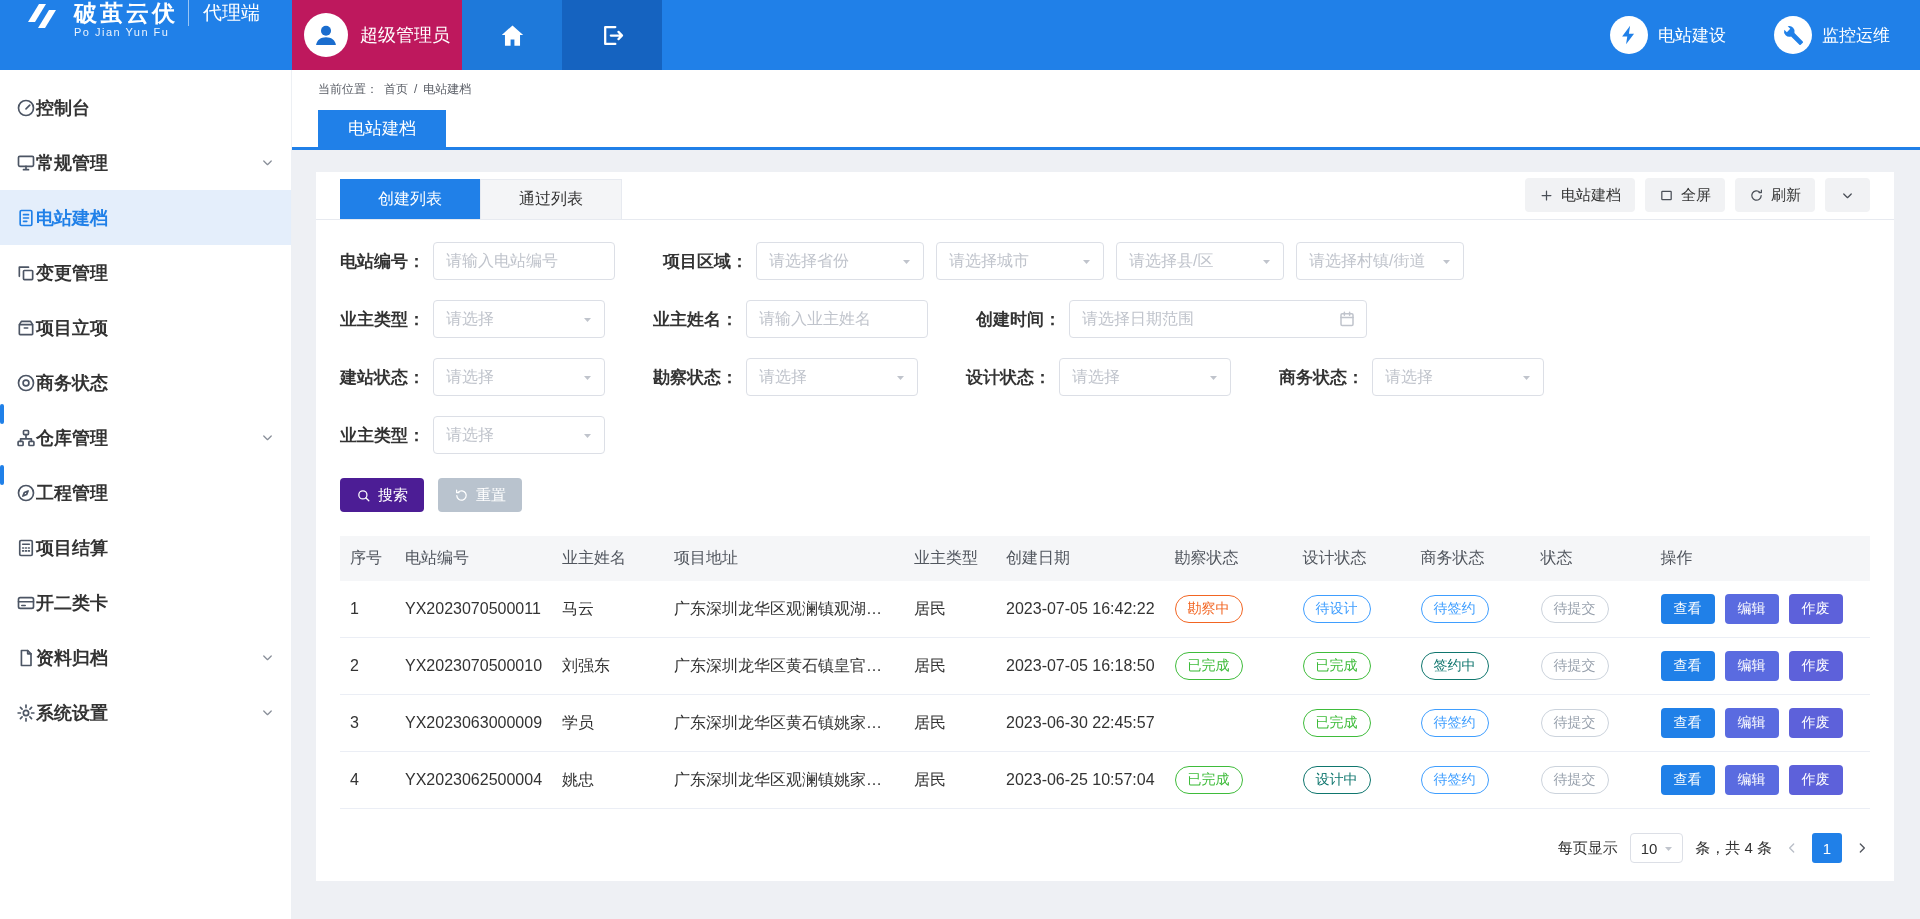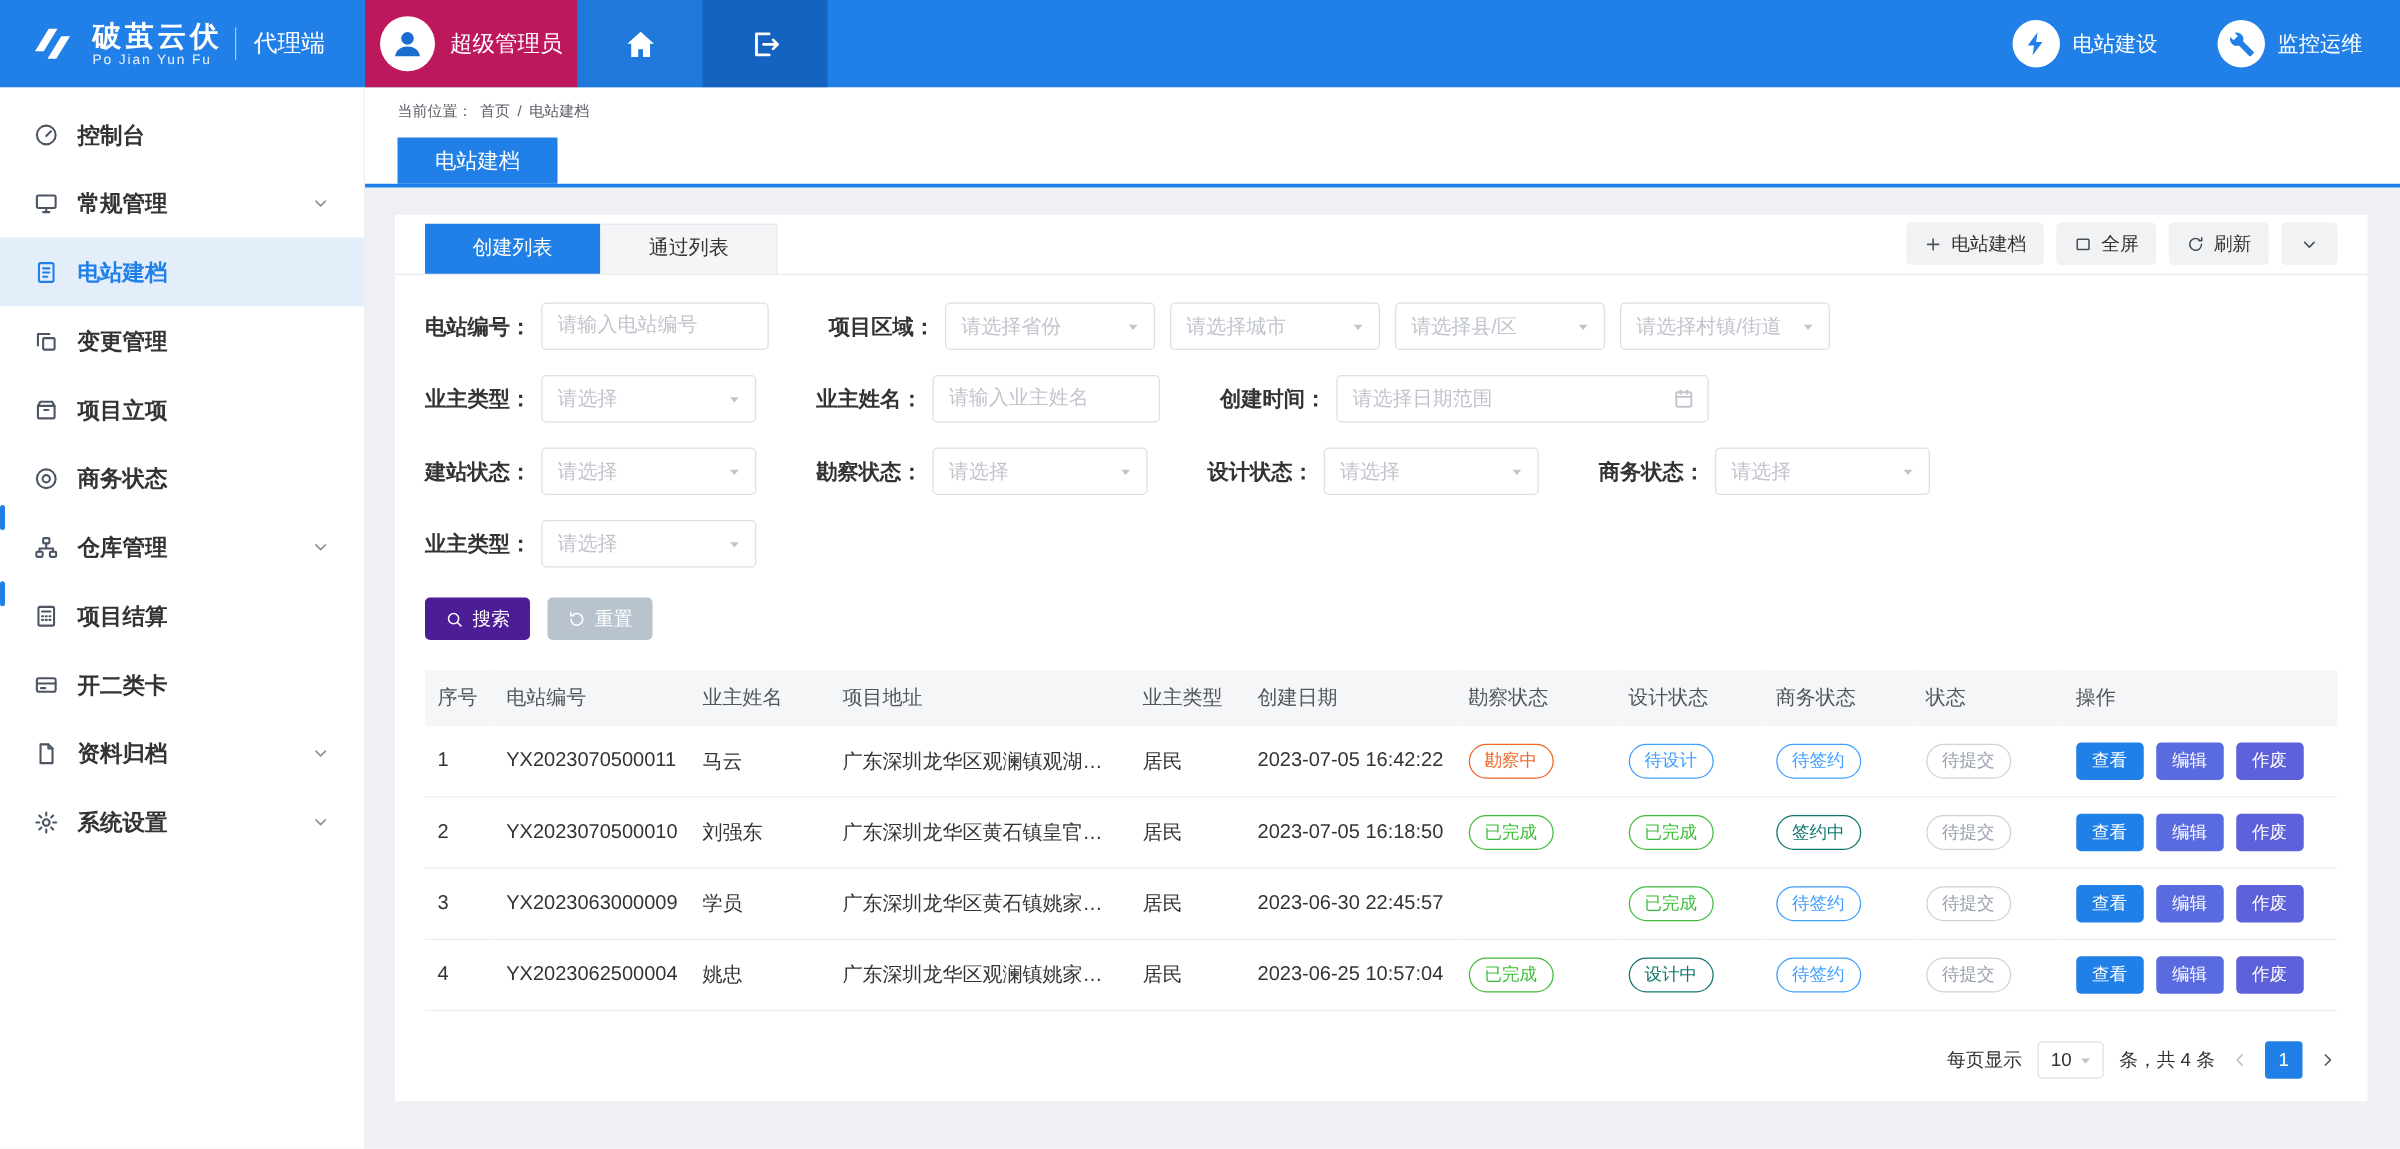--- a/index.html
+++ b/index.html
@@ -5,21 +5,21 @@
 *{box-sizing:border-box}
 html,body{margin:0;padding:0}
 body{width:1920px;height:919px;overflow:hidden;background:#eef0f4;color:#333;
      font-family:"Liberation Sans","DejaVu Sans",sans-serif}
 .icon{display:inline-flex;align-items:center;justify-content:center}
 .icon svg{width:100%;height:100%;display:block}
 .app{display:flex;flex-direction:column;height:100%}
 
 
 .topbar{height:70px;background:#2080e8;display:flex;align-items:stretch;flex-shrink:0;color:#fff}
-.logo-area{width:292px;flex-shrink:0;display:flex;align-items:center;padding-left:20px}
+.logo-area{width:292px;flex-shrink:0;display:flex;padding-left:20px}
 .logo-mark{width:44px;height:32px;margin-right:10px}
 .logo-title{font-size:23px;font-weight:bold;letter-spacing:3px;line-height:1.15}
 .logo-sub{font-size:11px;letter-spacing:1.5px;opacity:.9}
 .logo-divider{width:1px;height:26px;background:rgba(255,255,255,.55);margin:0 14px 0 10px}
 .agent-label{font-size:19px}
 .hsec{display:flex;align-items:center;justify-content:center;cursor:pointer}
 .hsec-user{background:#be185d;width:170px;gap:12px}
 .avatar{width:44px;height:44px;background:#fff;border-radius:50%;display:flex;align-items:center;justify-content:center}
 .avatar .icon{width:28px;height:28px;color:#1a6dce}
 .user-name{font-size:18px}
@@ -27,21 +27,21 @@
 .hsec-logout{background:#1563c0;width:100px}
 .hsec-home .icon,.hsec-logout .icon{width:27px;height:27px;color:#fff}
 .topbar-right{margin-left:auto;display:flex;align-items:center;gap:48px;padding-right:30px}
 .qlink{display:flex;align-items:center;gap:10px;cursor:pointer;font-size:17px}
 .qcircle{width:38px;height:38px;background:#fff;border-radius:50%;display:flex;align-items:center;justify-content:center}
 .qcircle .icon{width:22px;height:22px;color:#2080e8}
 
 
 .main-row{flex:1;display:flex;min-height:0}
 .sidebar{width:292px;background:#fff;border-right:1px solid #edf0f4;padding-top:10px;position:relative;flex-shrink:0}
-.side-item{height:55px;display:flex;align-items:center;padding:0 27px;gap:15px;font-size:18px;font-weight:bold;color:#333;cursor:pointer}
+.side-item{height:55px;display:flex;align-items:center;padding:0 16px;font-size:18px;font-weight:bold;color:#333;cursor:pointer}
 .side-item .m-icon{width:20px;height:20px;color:#4c5564;flex-shrink:0}
 .side-item.active{background:#e4eefb;color:#2080e8}
 .side-item.active .m-icon{color:#2080e8}
 .chev{width:15px;height:15px;color:#898f99;margin-left:auto}
 .sb-mark{position:absolute;left:0;width:4px;height:20px;border-radius:2px;background:#2080e8}
 .content{flex:1;display:flex;flex-direction:column;min-width:0}
 
 
 .top-white{background:#fff}
 .crumb-bar{padding:11px 26px 10px;font-size:12px;color:#5a5e66}
@@ -265,20 +265,30 @@
                 <rect x="15.5" y="16" width="6" height="5" rx="1"></rect>
                 <path d="M12 8v5M5.5 16v-3h13v3"></path>
               </svg>
             </span>
     <span class="side-label">仓库管理</span>
     <span class="icon chev">
               <svg viewBox="0 0 24 24" fill="none" stroke="currentColor" stroke-width="2" stroke-linecap="round" stroke-linejoin="round">
                 <path d="M6 9.5l6 6 6-6"></path>
               </svg>
             </span>
+  </div>
+  <div class="side-item">
+    <span class="icon m-icon">
+              <svg viewBox="0 0 24 24" fill="none" stroke="currentColor" stroke-width="2" stroke-linecap="round" stroke-linejoin="round">
+                <circle cx="12" cy="12" r="9"></circle>
+                <path d="M14.5 9.5l-1.8 4.4-4.4 1.8 1.8-4.4z"></path>
+              </svg>
+            </span>
+    <span class="side-label">工程管理</span>
+
   </div>
   <div class="side-item">
     <span class="icon m-icon">
               <svg viewBox="0 0 24 24" fill="none" stroke="currentColor" stroke-width="2" stroke-linecap="round" stroke-linejoin="round">
                 <rect x="4.5" y="3" width="15" height="18" rx="1.5"></rect>
                 <path d="M8 7.5h8M8 12h1M11.5 12h1M15 12h1M8 15.5h1M11.5 15.5h1M15 15.5h1"></path>
               </svg>
             </span>
     <span class="side-label">项目结算</span>
 

